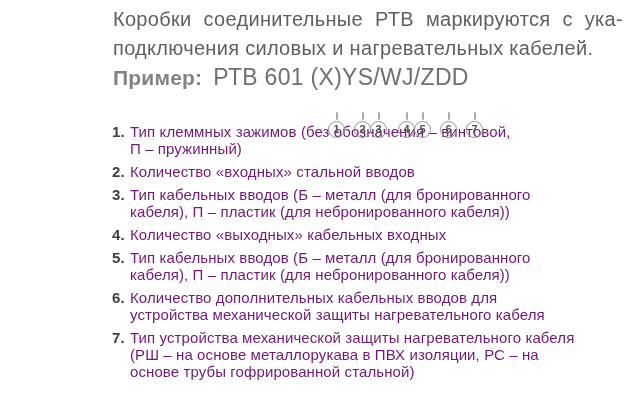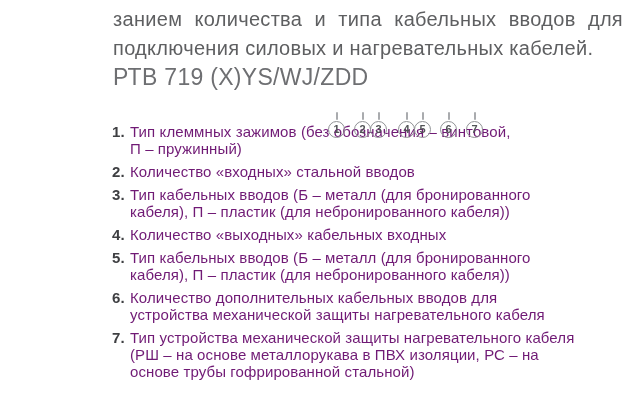--- a/index.html
+++ b/index.html
@@ -106,26 +106,27 @@
     white-space: pre-line;
   }
 </style>
 </head>
 <body>
 
 <div class="page">
   <div class="content">
 
     <p class="intro">
-      <span class="iline j">занием количества и типа кабельных вводов для</span>
+      <span class="iline j">Коробки соединительные РТВ маркируются с ука-</span>
       <span class="iline">подключения силовых и нагревательных кабелей.</span>
     </p>
 
     <div class="example-row">
-      <span class="ex-code">РТВ 719 (X)YS/WJ/ZDD</span>
+      <span class="ex-label">Пример:</span>
+      <span class="ex-code">РТВ 601 (X)YS/WJ/ZDD</span>
     </div>
 
     <ol class="legend">
       <li class="litem">
         <span class="lnum">1.</span>
         <span class="ltext">Тип клеммных зажимов (без обозначения – винтовой,
 П – пружинный)</span>
       </li>
       <li class="litem">
         <span class="lnum">2.</span>

